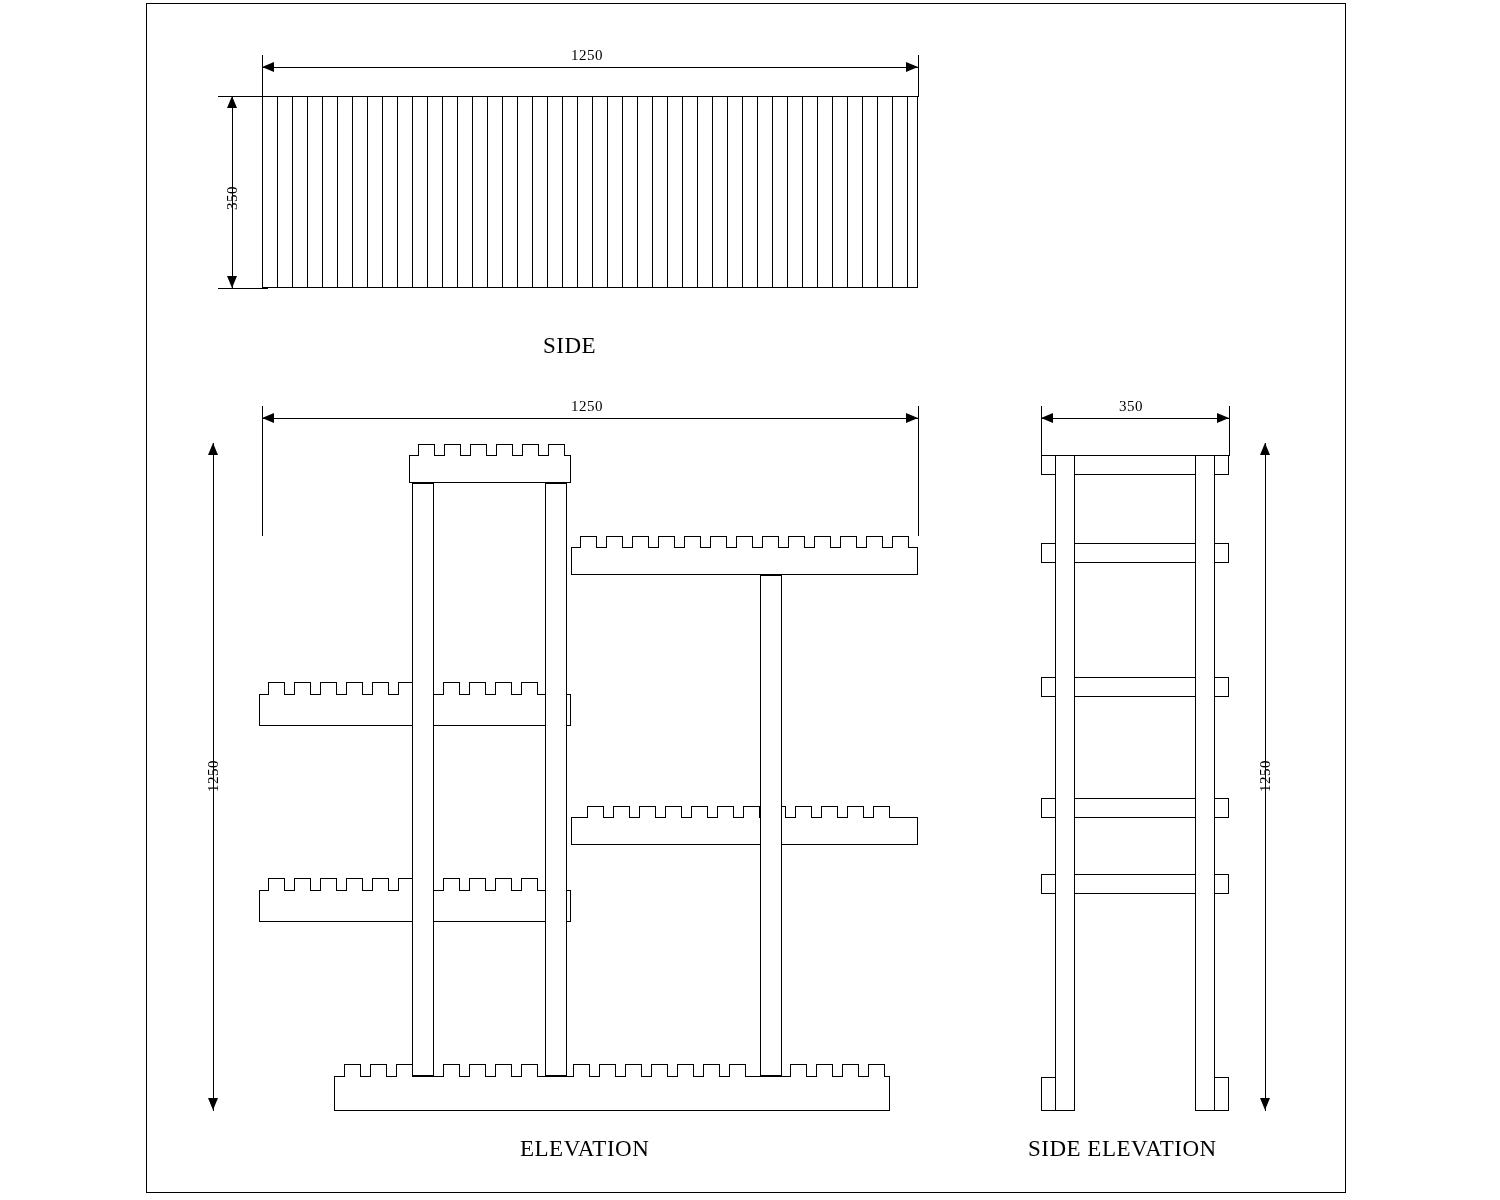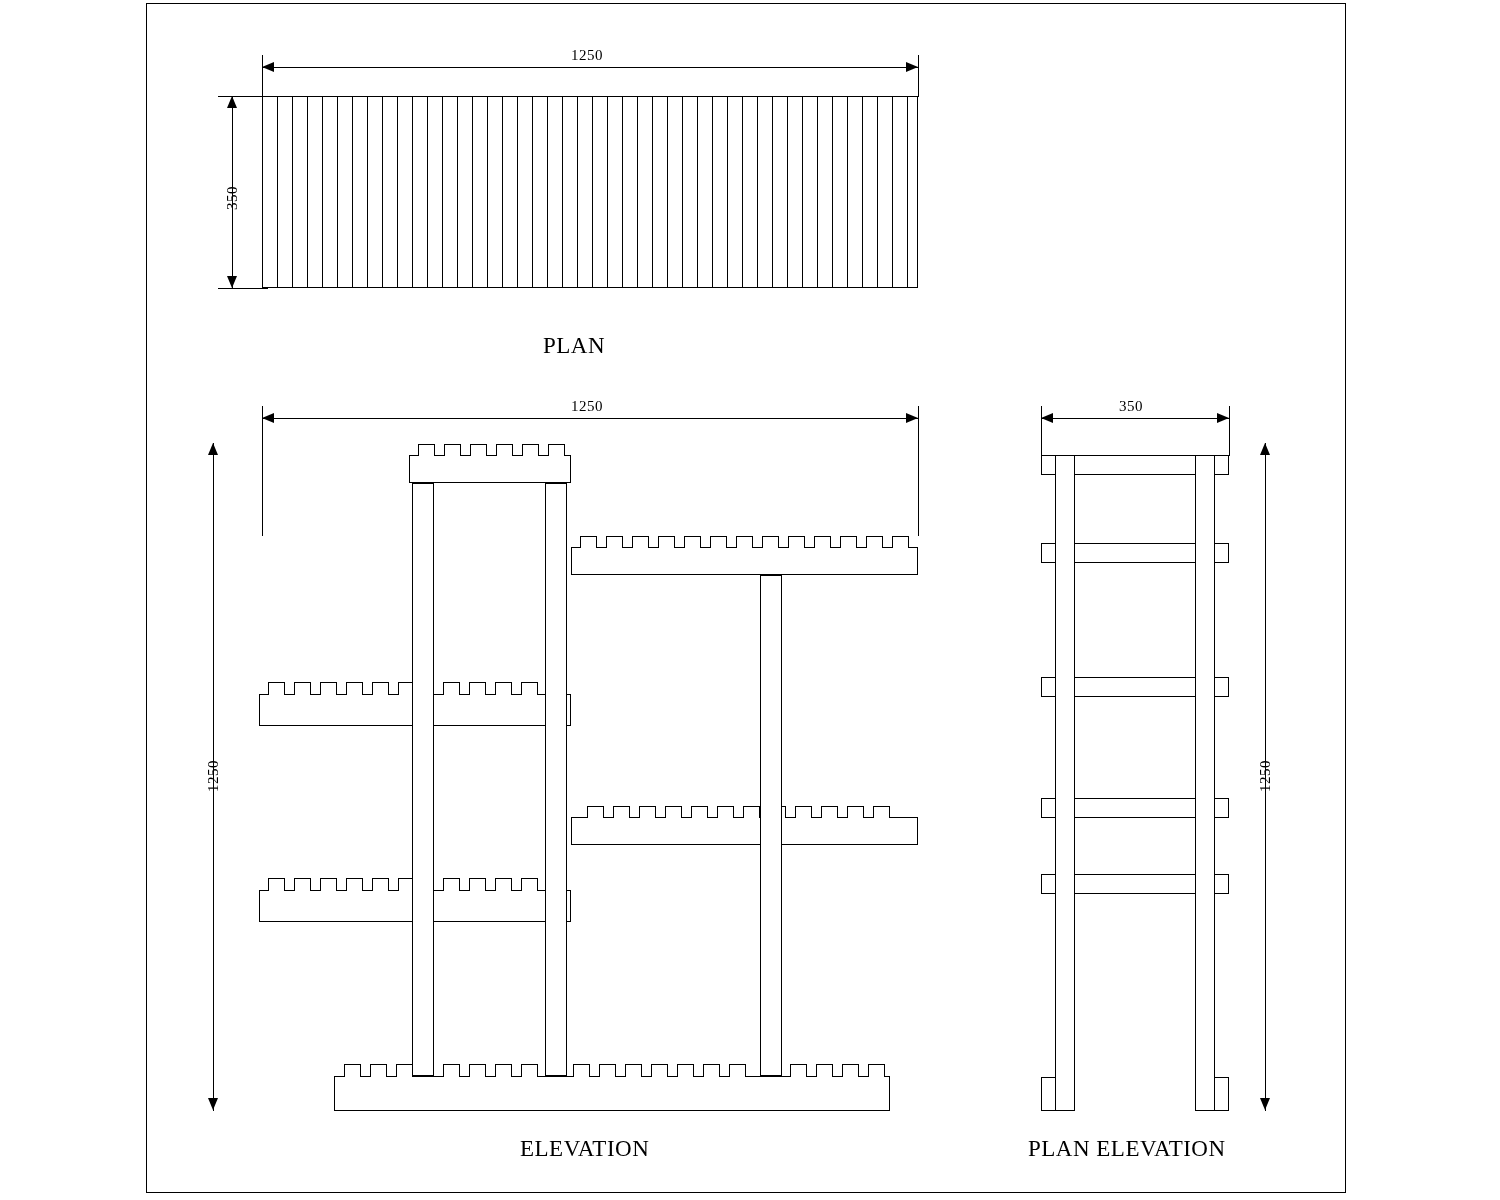--- a/index.html
+++ b/index.html
@@ -160,21 +160,21 @@
       <div class="slat" style="left:802px; top:97px; height:190px;"></div>
       <div class="slat" style="left:817px; top:97px; height:190px;"></div>
       <div class="slat" style="left:832px; top:97px; height:190px;"></div>
       <div class="slat" style="left:847px; top:97px; height:190px;"></div>
       <div class="slat" style="left:862px; top:97px; height:190px;"></div>
       <div class="slat" style="left:877px; top:97px; height:190px;"></div>
       <div class="slat" style="left:892px; top:97px; height:190px;"></div>
       <div class="slat" style="left:907px; top:97px; height:190px;"></div>
     </div>
 
-    <div class="lbl title" style="left:543px; top:333px;">PLAN</div>
+    <div class="lbl title" style="left:543px; top:333px;">SIDE</div>
   </div>
 
   <div>
 
     <div class="ext" style="left:262px; top:406px; height:130px;"></div>
     <div class="ext" style="left:918px; top:406px; height:130px;"></div>
     <div class="dimline" style="left:262px; top:418px; width:656px;"></div>
     <svg class="arrow" style="left:262px; top:412px; width:14px; height:12px;">
       <polygon points="0,6 12,1 12,11" fill="#000"></polygon>
     </svg>
@@ -320,15 +320,15 @@
     <div class="rect" style="left:1041px; top:543px; width:188px; height:20px;"></div>
     <div class="rect" style="left:1041px; top:677px; width:188px; height:20px;"></div>
     <div class="rect" style="left:1041px; top:798px; width:188px; height:20px;"></div>
     <div class="rect" style="left:1041px; top:874px; width:188px; height:20px;"></div>
     <div class="rect" style="left:1041px; top:1077px; width:28px; height:34px;"></div>
     <div class="rect" style="left:1201px; top:1077px; width:28px; height:34px;"></div>
 
     <div class="rect" style="left:1055px; top:455px; width:20px; height:656px;"></div>
     <div class="rect" style="left:1195px; top:455px; width:20px; height:656px;"></div>
 
-    <div class="lbl title" style="left:1028px; top:1136px;">PLAN ELEVATION</div>
+    <div class="lbl title" style="left:1028px; top:1136px;">SIDE ELEVATION</div>
   </div>
 </div>
 
 </body></html>

